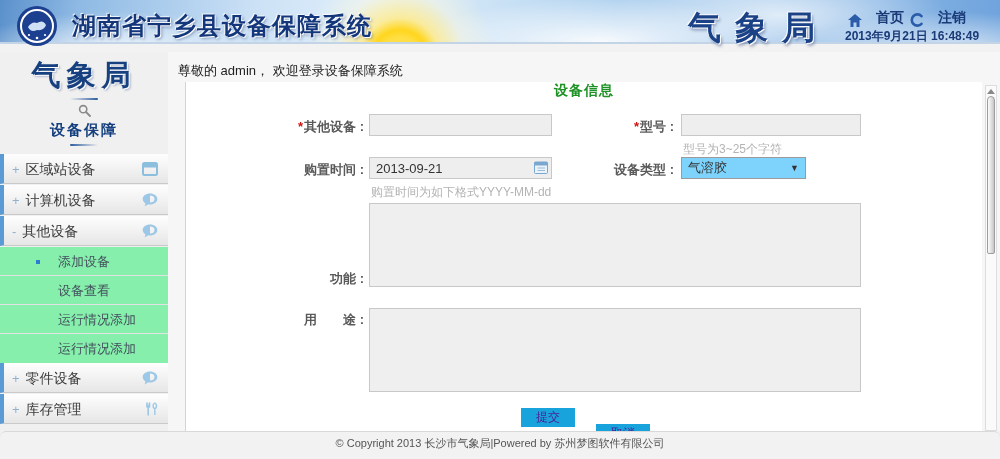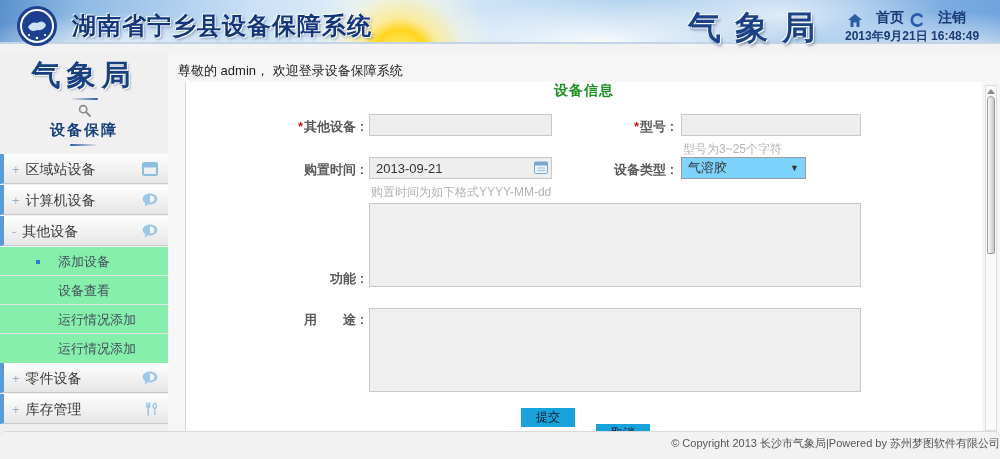--- a/index.html
+++ b/index.html
@@ -67,29 +67,29 @@
   .f-label { position:absolute; font-size:13px; font-weight:bold; color:#5a5a5a; text-align:right; }
   .f-label .req { color:#cc1111; margin-right:1px; }
   .f-input { position:absolute; height:22px; background:#eeeeee; border:1px solid #c8c8c8; font-size:13px; color:#333; padding:0 6px; font-family:"Liberation Sans",sans-serif; }
   .f-hint { position:absolute; font-size:12px; color:#b3b3b3; }
   .f-area { position:absolute; background:#efefef; border:1px solid #c8c8c8; resize:none; font-size:13px; font-family:"Liberation Sans",sans-serif; }
   .date-wrap { position:absolute; }
   .date-wrap input { width:100%; height:22px; background:#eeeeee; border:1px solid #c8c8c8; font-size:13px; color:#333; padding:0 24px 0 6px; font-family:"Liberation Sans",sans-serif; }
   .cal-icon { position:absolute; right:4px; top:4px; }
   .select-box { position:absolute; height:22px; background:#7dd3fc; border:1px solid #9a9a9a; font-size:13px; color:#333; line-height:20px; padding:0 6px; cursor:pointer; }
   .select-box .caret { position:absolute; right:6px; top:0; font-size:9px; color:#333; line-height:20px; }
-  .btn { position:absolute; height:19px; width:54px; border:none; color:#0f172a; font-size:12px; text-align:center; line-height:19px; cursor:pointer; font-family:"Liberation Sans",sans-serif; }
+  .btn { position:absolute; height:19px; width:54px; border:none; color:#4c1d95; font-size:12px; text-align:center; line-height:19px; cursor:pointer; font-family:"Liberation Sans",sans-serif; }
 
   
   .scrollbar { position:absolute; right:3px; top:33px; width:12px; height:346px; background:#fafafa; border:1px solid #ddd; }
   .sb-arrow { width:0; height:0; margin:3px auto 2px auto; border-left:4px solid transparent; border-right:4px solid transparent; border-bottom:5px solid #888; }
   .sb-thumb { margin:0 auto; width:8px; height:158px; background:linear-gradient(to right,#fdfdfd,#c6c6c6); border:1px solid #9d9d9d; border-radius:4px 4px 2px 2px; }
 
   
-  .footer { position:absolute; left:0; top:431px; width:1000px; height:28px; background:#f2f2f2; border-top:1px solid #d9d9d9; text-align:right;border-radius:6px; }
+  .footer { position:absolute; left:0; top:431px; width:1000px; height:28px; background:#f2f2f2; border-top:1px solid #d9d9d9; text-align:center;border-radius:6px; }
   .footer span { font-size:11px; color:#555; line-height:22px; }
 </style>
 </head>
 <body>
 
 <div class="screen">
 
   <div class="header">
     <svg class="logo-seal" viewBox="0 0 42 42">
       <circle cx="21" cy="21" r="20" fill="#1d3f8f"></circle>

